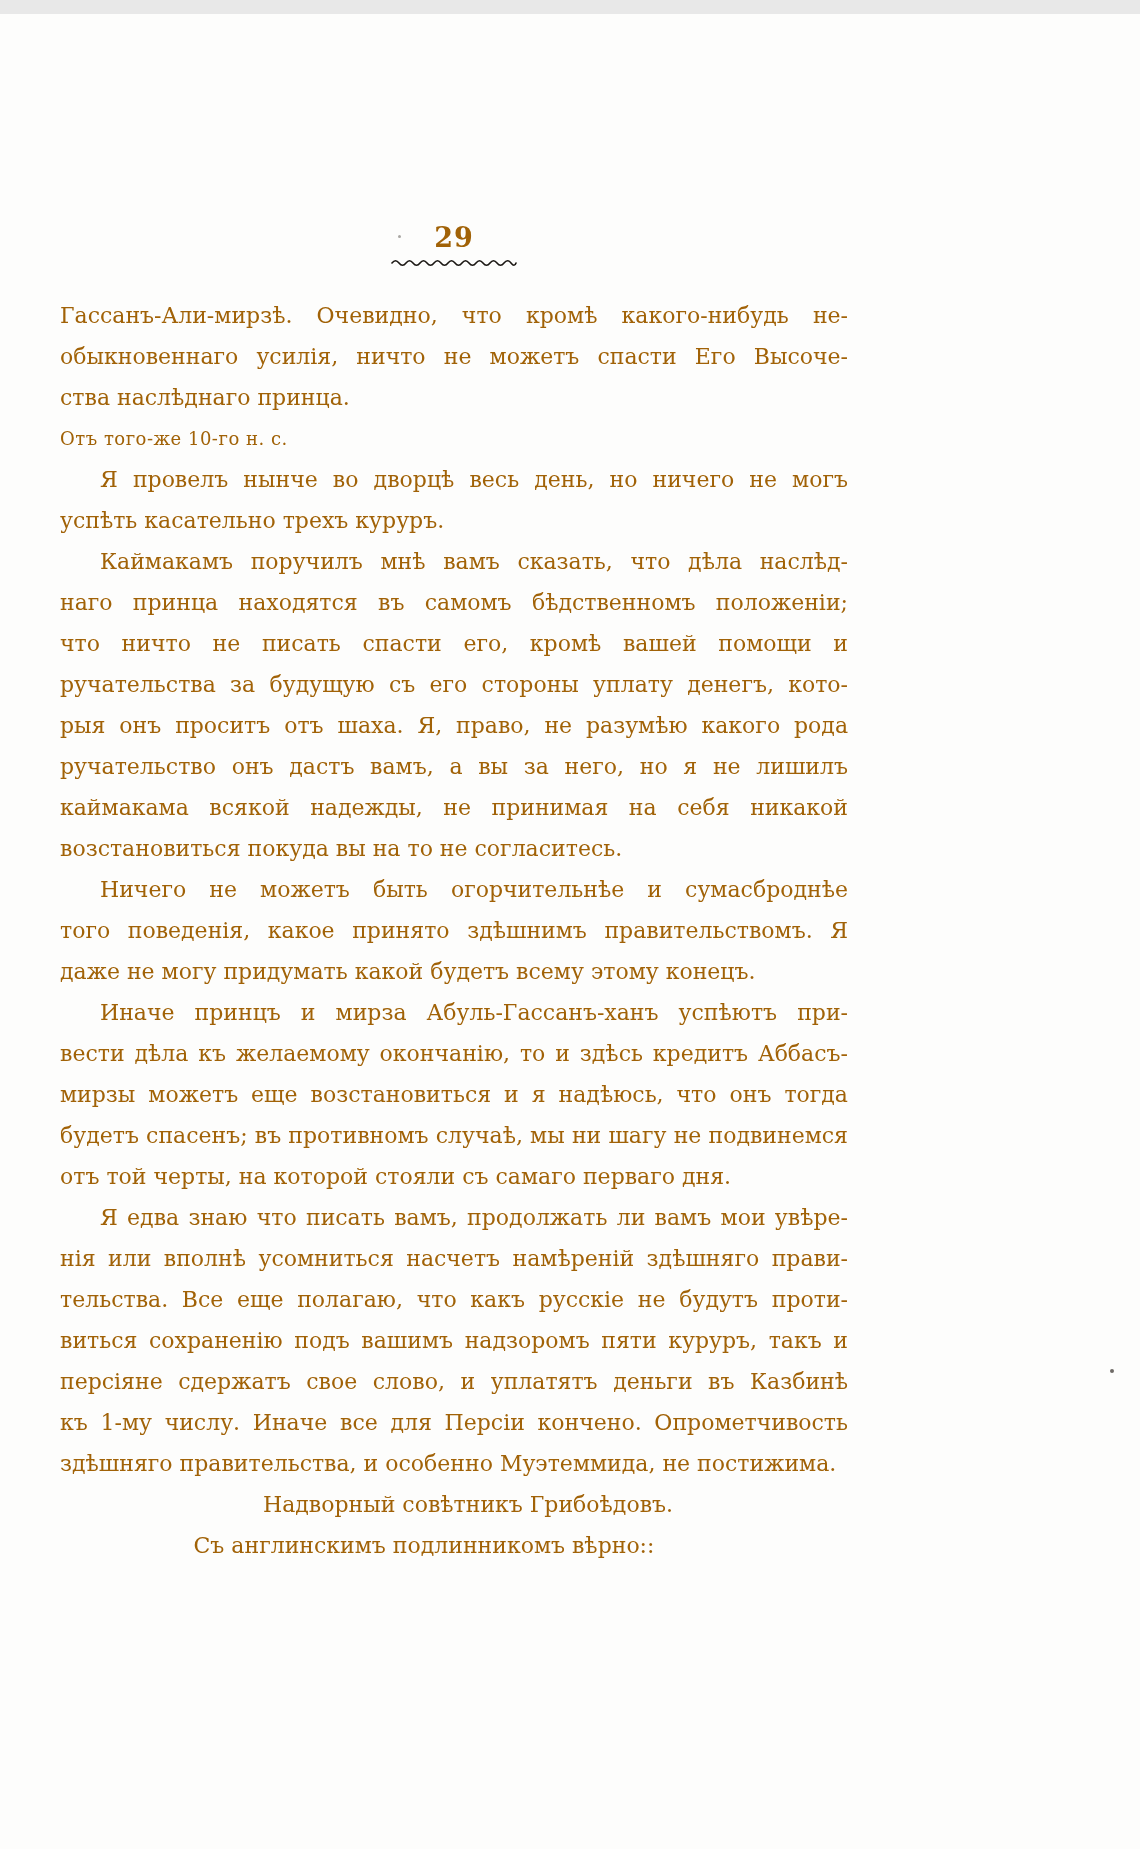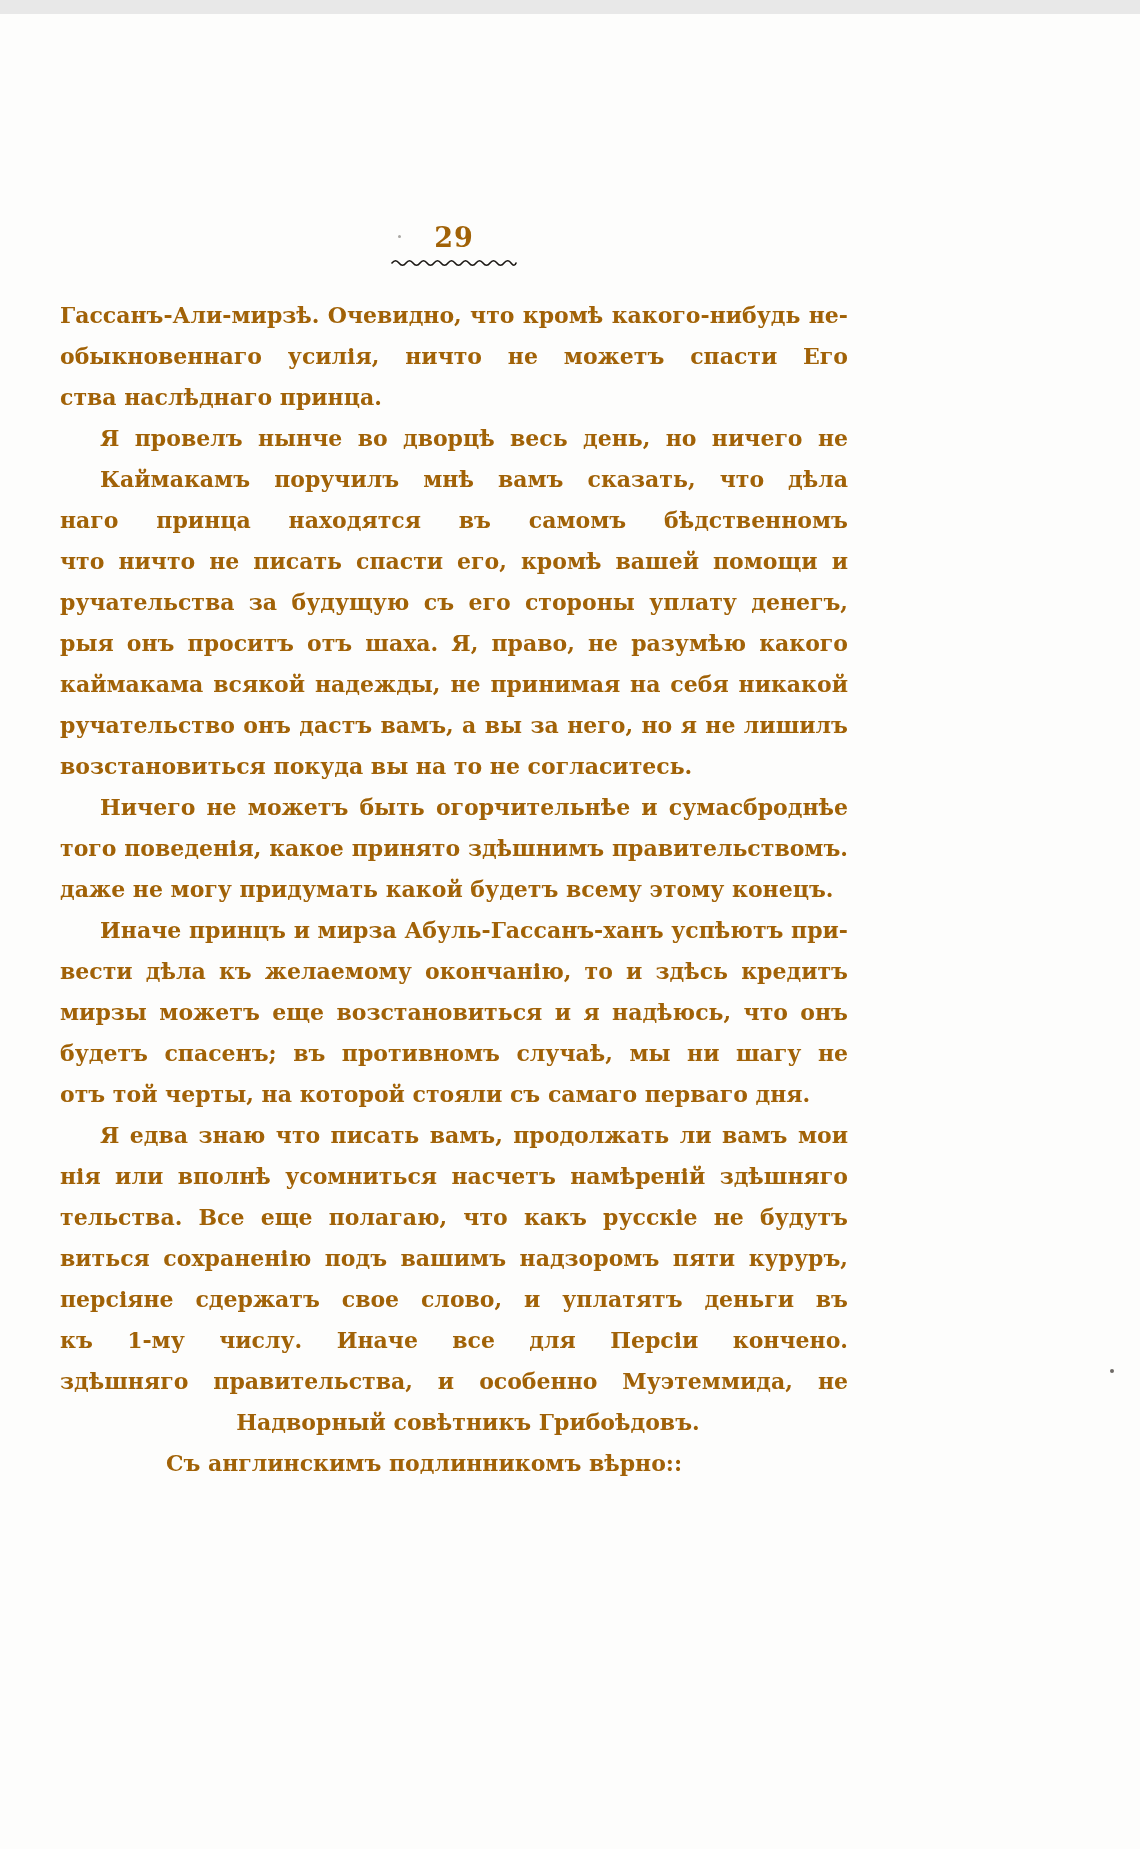--- a/index.html
+++ b/index.html
@@ -29,21 +29,21 @@
     letter-spacing: 1px;
   }
   .squiggle {
     display: block;
     margin: 6px auto 0 auto;
   }
   .text-block {
     width: 788px;
     margin: 28px 0 0 60px;
     font-size: 22px;
-    font-weight: 700;
+    font-weight: 400;
     line-height: 41px;
     text-rendering: optimizeLegibility;
   }
   .para { margin: 0; }
   .line {
     text-align: justify;
     text-align-last: justify;
     overflow: hidden;
     max-height: 41px;
   }
@@ -90,31 +90,35 @@
       <path d="M1 6 Q 4.5 1.5, 8 6 T 15 6 T 22 6 T 29 6 T 36 6 T 43 6 T 50 6 T 57 6 T 64 6 T 71 6 T 78 6 T 85 6 T 92 6 T 99 6 T 106 6 T 113 6 T 120 6 T 125 6" fill="none" stroke="#1b1713" stroke-width="1.6" stroke-linecap="round"></path>
     </svg>
   </header>
 
   <main class="text-block" id="text-block">
       <div class="para">
         <div class="line">Гассанъ-Али-мирзѣ. Очевидно, что кромѣ какого-нибудь не-</div>
         <div class="line">обыкновеннаго усилія, ничто не можетъ спасти Его Высоче-</div>
         <div class="line last">ства наслѣднаго принца.</div>
       </div>
+      <div class="para small">
+        <div class="line last">Отъ того-же 10-го н. с.</div>
+      </div>
       <div class="para">
         <div class="line indent">Я провелъ нынче во дворцѣ весь день, но ничего не могъ</div>
+        <div class="line last">успѣть касательно трехъ куруръ.</div>
       </div>
       <div class="para">
         <div class="line indent">Каймакамъ поручилъ мнѣ вамъ сказать, что дѣла наслѣд-</div>
         <div class="line">наго принца находятся въ самомъ бѣдственномъ положеніи;</div>
         <div class="line">что ничто не писать спасти его, кромѣ вашей помощи и</div>
         <div class="line">ручательства за будущую съ его стороны уплату денегъ, кото-</div>
         <div class="line">рыя онъ проситъ отъ шаха. Я, право, не разумѣю какого рода</div>
+        <div class="line">ручательство онъ дастъ вамъ, а вы за него, но я не лишилъ</div>
         <div class="line">каймакама всякой надежды, не принимая на себя никакой</div>
-        <div class="line">ручательство онъ дастъ вамъ, а вы за него, но я не лишилъ</div>
         <div class="line last">возстановиться покуда вы на то не согласитесь.</div>
       </div>
       <div class="para">
         <div class="line indent">Ничего не можетъ быть огорчительнѣе и сумасброднѣе</div>
         <div class="line">того поведенія, какое принято здѣшнимъ правительствомъ. Я</div>
         <div class="line last">даже не могу придумать какой будетъ всему этому конецъ.</div>
       </div>
       <div class="para">
         <div class="line indent">Иначе принцъ и мирза Абуль-Гассанъ-ханъ успѣютъ при-</div>
         <div class="line">вести дѣла къ желаемому окончанію, то и здѣсь кредитъ Аббасъ-</div>

